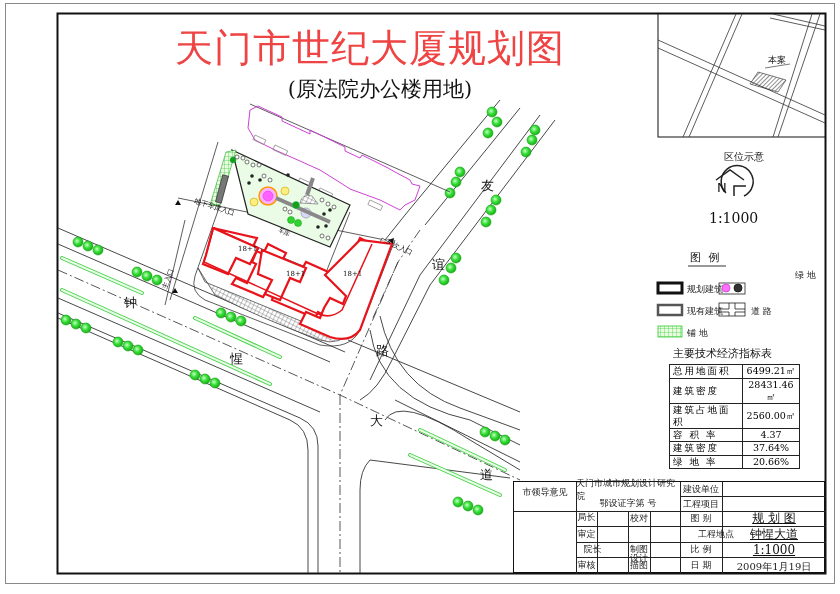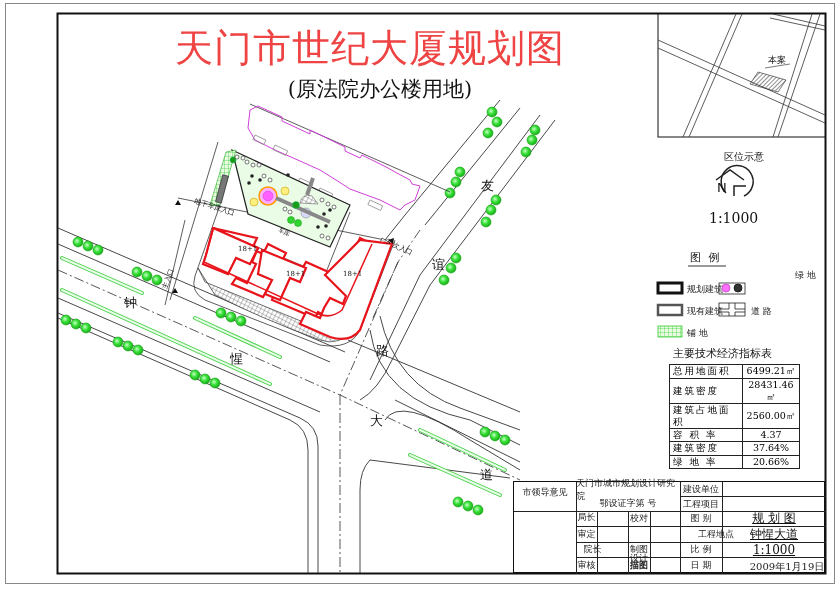--- a/index.html
+++ b/index.html
@@ -337,23 +337,23 @@
   <div class="cell" style="left:166px;top:15px;width:42px;height:14px;">工程项目</div>
   <div class="cell" style="left:208px;top:15px;width:104px;height:14px;"></div>
 
   <div class="cell" style="left:62px;top:28px;width:21px;height:15px;">局长</div>
   <div class="cell" style="left:114px;top:29px;width:22px;height:15px;">校对</div>
   <div class="cell" style="left:62px;top:44px;width:21px;height:16px;">审定</div>
   <div class="cell" style="left:114px;top:44px;width:22px;height:16px;margin-top:24px;">设计</div>
   <div class="cell" style="left:62px;top:60px;width:21px;height:15px;margin-left:6px;">院长</div>
   <div class="cell" style="left:114px;top:60px;width:22px;height:15px;">制图</div>
   <div class="cell" style="left:62px;top:75px;width:21px;height:16px;">审核</div>
-  <div class="cell" style="left:114px;top:75px;width:22px;height:16px;font-weight:bold;">描图</div>
+  <div class="cell" style="left:114px;top:75px;width:22px;height:16px;">描图</div>
 
   <div class="cell" style="left:166px;top:29px;width:42px;height:15px;">图    别</div>
   <div class="cell big" style="left:208px;top:29px;width:104px;height:15px;">规 划 图</div>
   <div class="cell" style="left:166px;top:44px;width:42px;height:16px;margin-left:15px;">工程地点</div>
   <div class="cell big" style="left:208px;top:44px;width:104px;height:16px;">钟惺大道</div>
   <div class="cell" style="left:166px;top:60px;width:42px;height:15px;">比    例</div>
   <div class="cell big" style="left:208px;top:60px;width:104px;height:15px;">1:1000</div>
   <div class="cell" style="left:166px;top:75px;width:42px;height:16px;">日    期</div>
-  <div class="cell" style="left:208px;top:75px;width:104px;height:20px;font-size:10px;margin-left:13px;">2009年1月19日</div>
+  <div class="cell" style="left:208px;top:75px;width:104px;height:20px;font-size:10px;">2009年1月19日</div>
 </div>
 
 </body></html>

